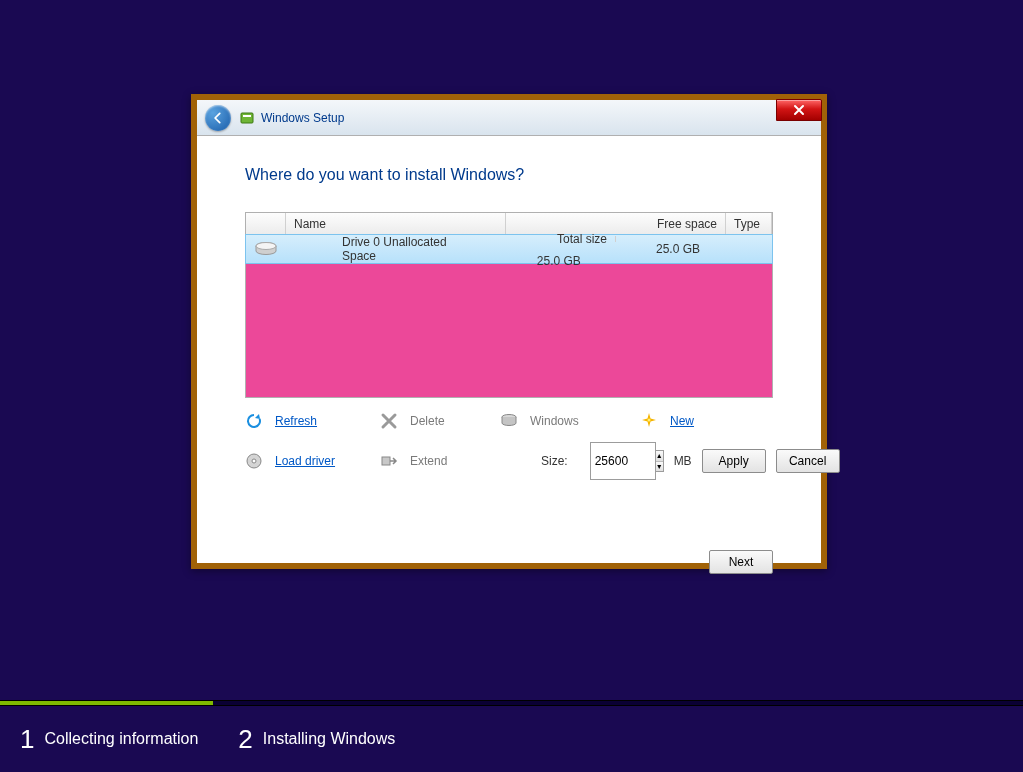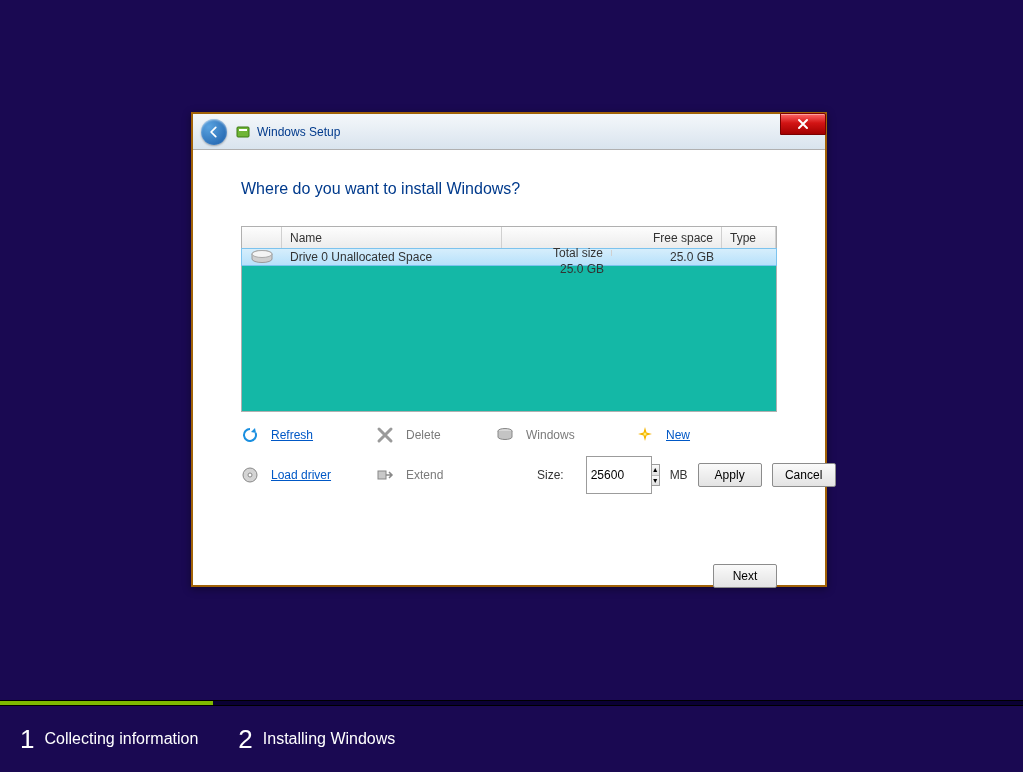--- a/index.html
+++ b/index.html
@@ -10,25 +10,25 @@
     font-family: "Segoe UI", Tahoma, sans-serif;
     font-size: 13px;
     position: relative;
     overflow: hidden;
   }
 
   
   .wizard {
     position: absolute;
     left: 191px;
-    top: 112px;
+    top: 94px;
     width: 636px;
     height: 475px;
     background: #fff;
-    border: 2px solid #a16207;
+    border: 6px solid #a16207;
     box-shadow: 0 2px 8px rgba(0,0,0,0.4);
   }
 
   
   .titlebar {
     height: 36px;
     background: linear-gradient(to bottom, #f4f7fa, #d9e4ee);
     border-bottom: 1px solid #b0b0b0;
     display: flex;
     align-items: center;
@@ -72,21 +72,21 @@
     color: #003a8c;
     font-size: 16px;
     font-weight: 400;
     margin-bottom: 28px;
   }
 
   
   .drive-list {
     border: 1px solid #b0b0b0;
     height: 186px;
-    background: #14b8a6;
+    background: #ec4899;
   }
   .drive-header {
     display: flex;
     height: 22px;
     background: linear-gradient(to bottom, #fdfdfd, #ececec);
     border-bottom: 1px solid #c8c8c8;
     font-size: 12px;
     color: #333;
   }
   .drive-header .col {
@@ -95,28 +95,29 @@
     display: flex; align-items: center;
   }
   .col-icon  { width: 40px; }
   .col-name  { width: 220px; }
   .col-total { width: 110px; justify-content: flex-end; margin-top: 23px; }
   .col-free  { width: 110px; justify-content: flex-end; }
   .col-type  { flex: 1; }
 
   .drive-row {
     display: flex;
-    height: 18px;
+    height: 30px;
     align-items: center;
     background: linear-gradient(to bottom, #d6eefc, #b7e1fb);
     border: 1px solid #7cc3ee;
     margin: -1px;
     font-size: 12px;
     color: #333;
     cursor: pointer;
+    gap: 48px;
   }
   .drive-row .col { padding: 0 8px; display: flex; align-items: center; }
   .drive-row .col-total, .drive-row .col-free { justify-content: flex-end; }
   .disk-ico { width: 24px; height: 16px; }
 
   
   .actions {
     display: grid;
     grid-template-columns: 135px 120px 140px 145px;
     row-gap: 12px;

